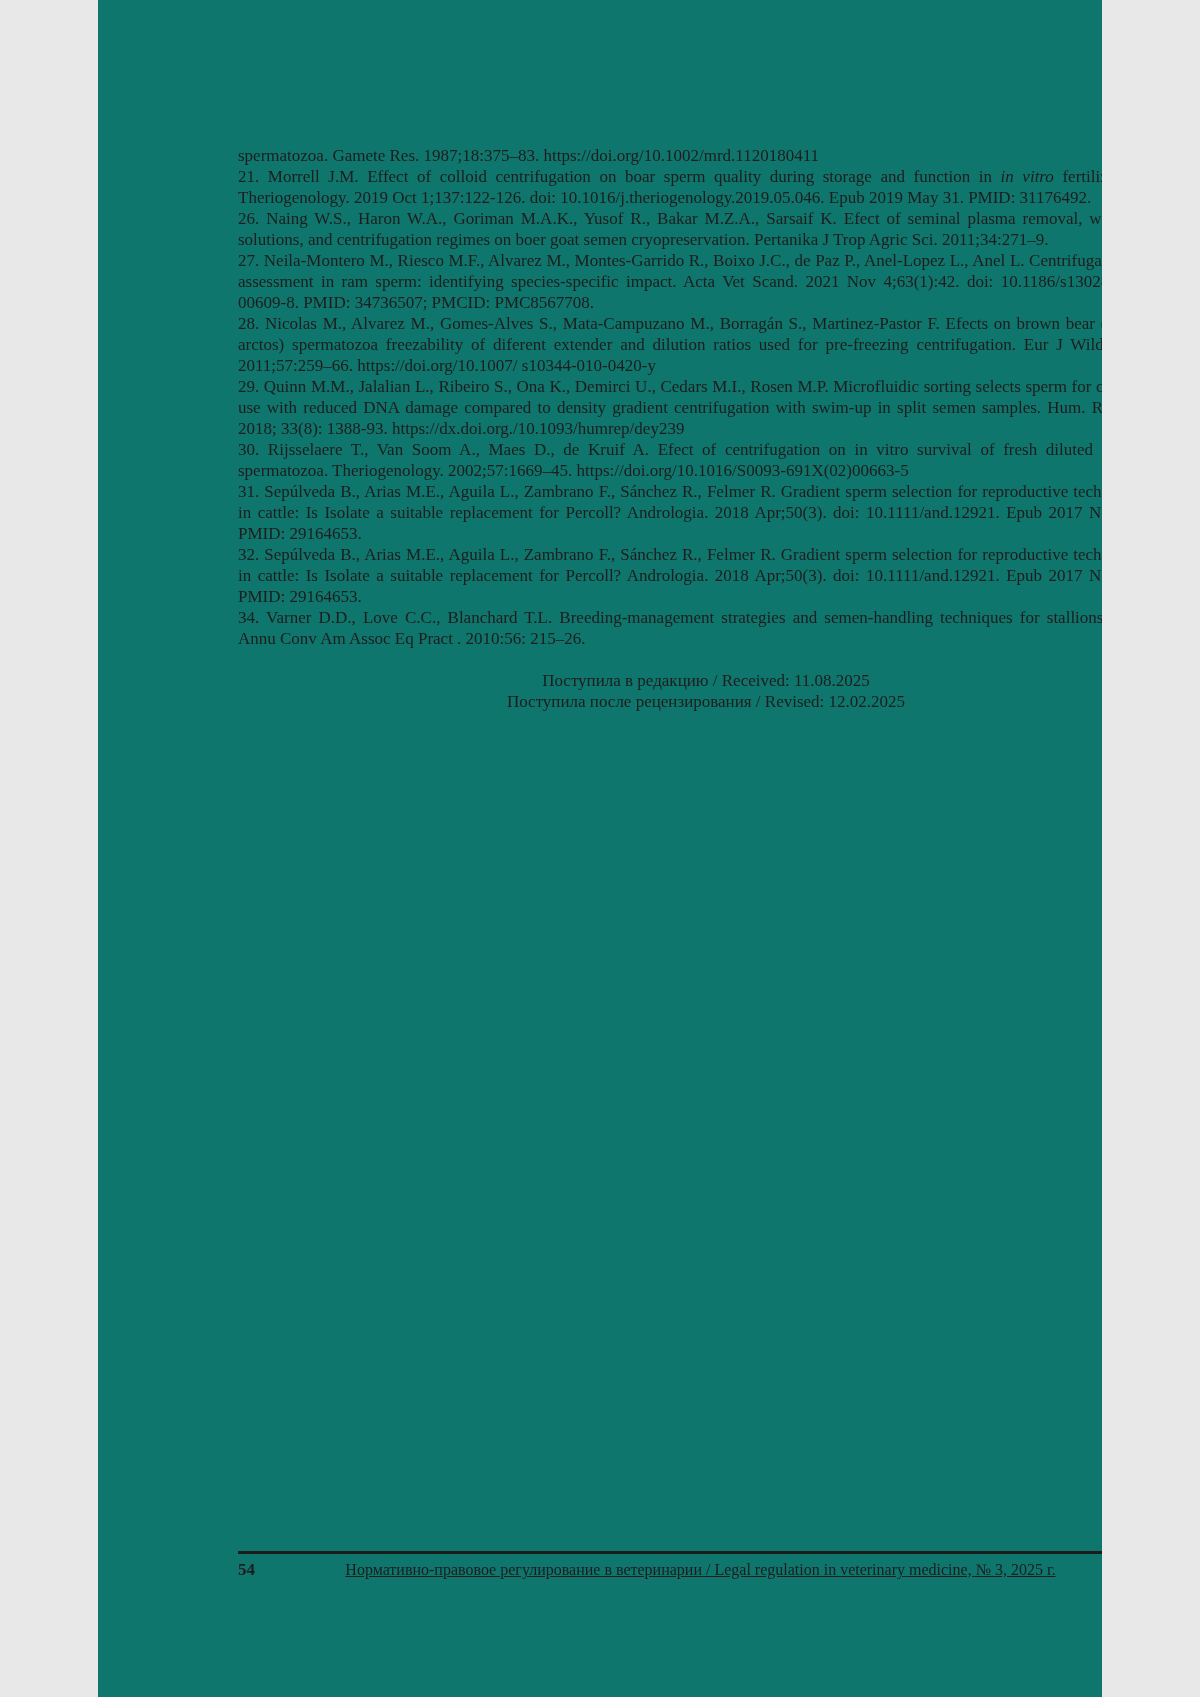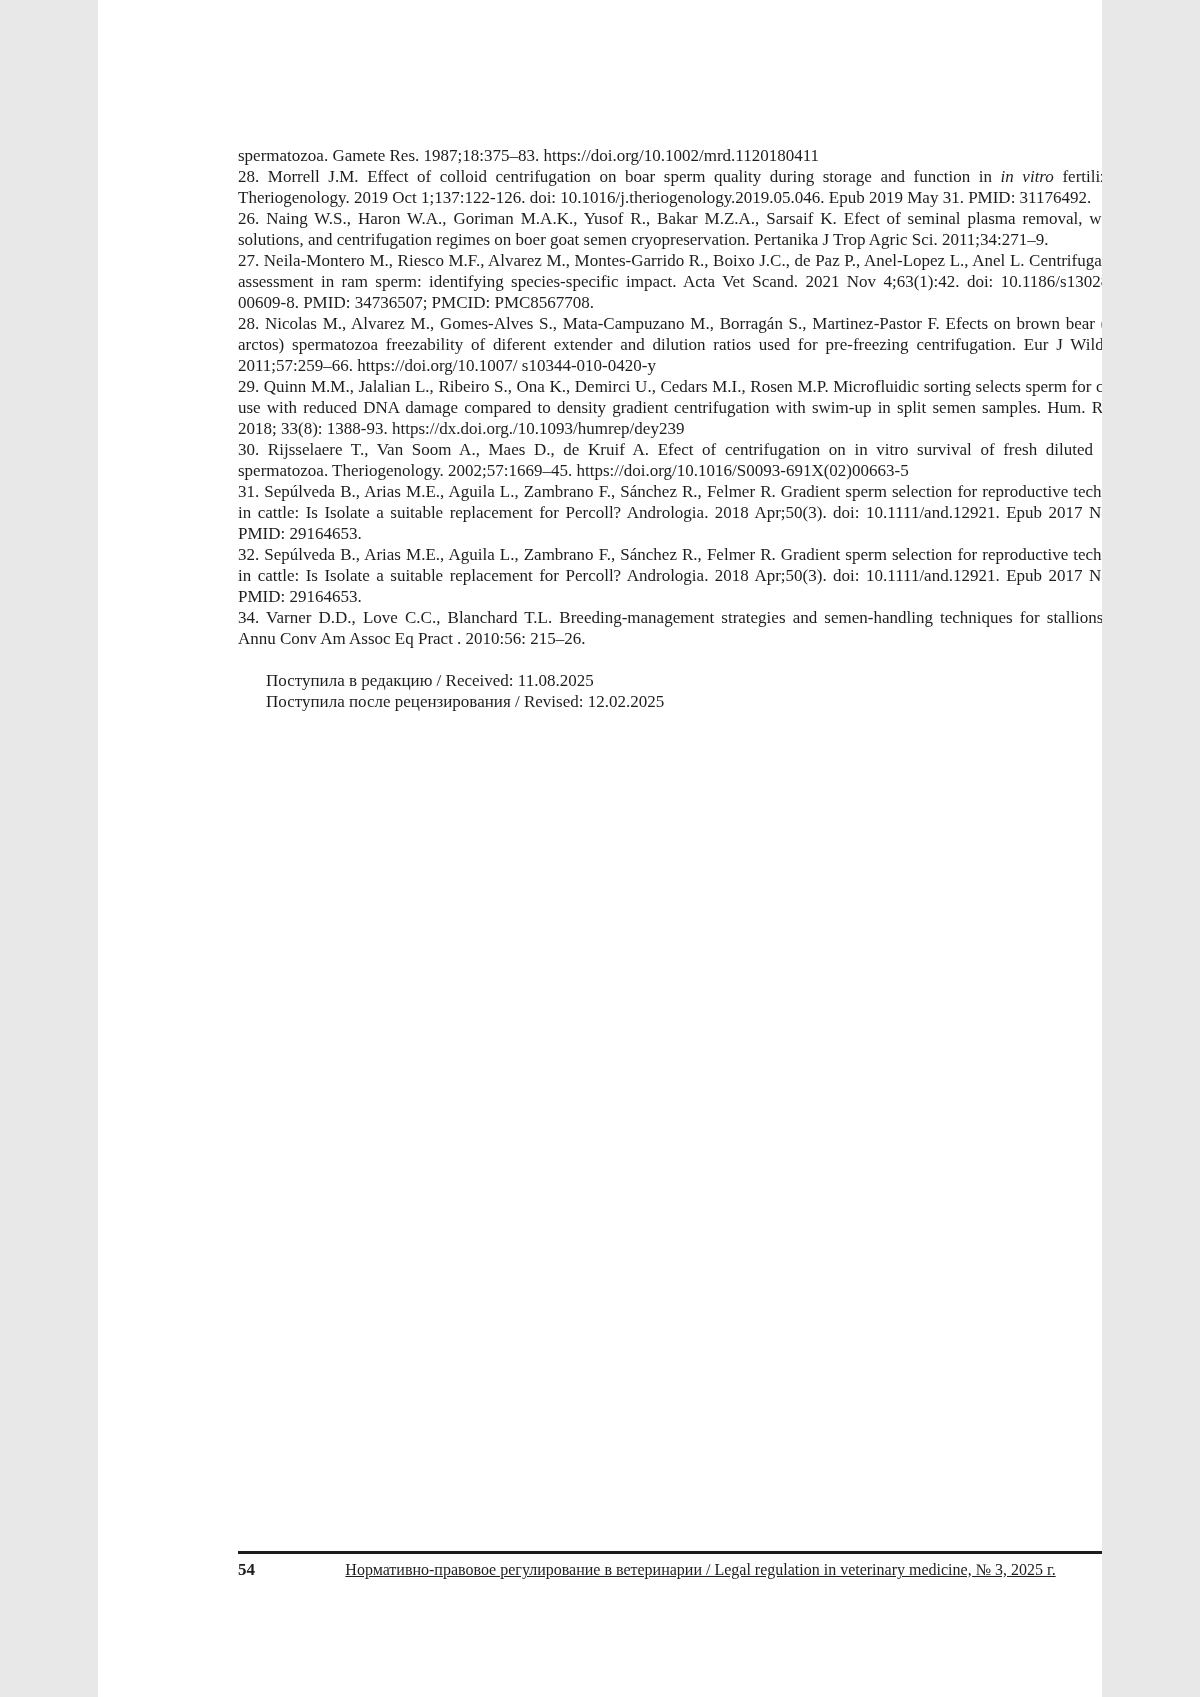--- a/index.html
+++ b/index.html
@@ -5,21 +5,21 @@
   html, body {
     margin: 0;
     padding: 0;
     background: #e8e8e8;
   }
   .page {
     position: relative;
     width: 1004px;
     height: 1697px;
     margin: 0 auto;
-    background: #ffffff;
+    background: #0f766e;
     font-family: "Liberation Serif", "DejaVu Serif", serif;
     color: #1d1d1d;
     overflow: hidden;
   }
   .content {
     position: absolute;
     left: 140px;
     top: 145px;
     width: 908px;
   }
@@ -33,21 +33,21 @@
   .ref em {
     font-style: italic;
     font-family: Liberation Serif, serif;
   }
   .dates-block {
     margin-top: 21px;
   }
   .date-line {
     font-size: 17px;
     line-height: 21px;
-    text-align: left;
+    text-align: center;
     margin-left: 28px;
   }
   .footer {
     position: absolute;
     left: 140px;
     width: 908px;
     top: 1551px;
   }
   .footer-rule {
     border-top: 3px solid #1c1c1c;
@@ -73,21 +73,21 @@
   }
 </style>
 </head>
 <body>
 
 <div class="page">
 
   <main class="content">
     <div id="refs">
         <p class="ref"><span>spermatozoa. Gamete Res. 1987;18:375–83. https://doi.org/10.1002/mrd.1120180411</span></p>
-        <p class="ref"><span>28. Morrell J.M. Effect of colloid centrifugation on boar sperm quality during storage and function in </span><em>in vitro</em><span> fertilization. Theriogenology. 2019 Oct 1;137:122-126. doi: 10.1016/j.theriogenology.2019.05.046. Epub 2019 May 31. PMID: 31176492.</span></p>
+        <p class="ref"><span>21. Morrell J.M. Effect of colloid centrifugation on boar sperm quality during storage and function in </span><em>in vitro</em><span> fertilization. Theriogenology. 2019 Oct 1;137:122-126. doi: 10.1016/j.theriogenology.2019.05.046. Epub 2019 May 31. PMID: 31176492.</span></p>
         <p class="ref"><span>26. Naing W.S., Haron W.A., Goriman M.A.K., Yusof R., Bakar M.Z.A., Sarsaif K. Efect of seminal plasma removal, washing solutions, and centrifugation regimes on boer goat semen cryopreservation. Pertanika J Trop Agric Sci. 2011;34:271–9.</span></p>
         <p class="ref"><span>27. Neila-Montero M., Riesco M.F., Alvarez M., Montes-Garrido R., Boixo J.C., de Paz P., Anel-Lopez L., Anel L. Centrifugal force assessment in ram sperm: identifying species-specific impact. Acta Vet Scand. 2021 Nov 4;63(1):42. doi: 10.1186/s13028-021-00609-8. PMID: 34736507; PMCID: PMC8567708.</span></p>
         <p class="ref"><span>28. Nicolas M., Alvarez M., Gomes-Alves S., Mata-Campuzano M., Borragán S., Martinez-Pastor F. Efects on brown bear (Ursus arctos) spermatozoa freezability of diferent extender and dilution ratios used for pre-freezing centrifugation. Eur J Wildl Res. 2011;57:259–66. https://doi.org/10.1007/ s10344-010-0420-y</span></p>
         <p class="ref"><span>29. Quinn M.M., Jalalian L., Ribeiro S., Ona K., Demirci U., Cedars M.I., Rosen M.P. Microfluidic sorting selects sperm for clinical use with reduced DNA damage compared to density gradient centrifugation with swim-up in split semen samples. Hum. Reprod. 2018; 33(8): 1388-93. https://dx.doi.org./10.1093/humrep/dey239</span></p>
         <p class="ref"><span>30. Rijsselaere T., Van Soom A., Maes D., de Kruif A. Efect of centrifugation on in vitro survival of fresh diluted canine spermatozoa. Theriogenology. 2002;57:1669–45. https://doi.org/10.1016/S0093-691X(02)00663-5</span></p>
         <p class="ref"><span>31. Sepúlveda B., Arias M.E., Aguila L., Zambrano F., Sánchez R., Felmer R. Gradient sperm selection for reproductive techniques in cattle: Is Isolate a suitable replacement for Percoll? Andrologia. 2018 Apr;50(3). doi: 10.1111/and.12921. Epub 2017 Nov 21. PMID: 29164653.</span></p>
         <p class="ref"><span>32. Sepúlveda B., Arias M.E., Aguila L., Zambrano F., Sánchez R., Felmer R. Gradient sperm selection for reproductive techniques in cattle: Is Isolate a suitable replacement for Percoll? Andrologia. 2018 Apr;50(3). doi: 10.1111/and.12921. Epub 2017 Nov 21. PMID: 29164653.</span></p>
         <p class="ref"><span>34. Varner D.D., Love C.C., Blanchard T.L. Breeding-management strategies and semen-handling techniques for stallions.  Proc Annu Conv Am Assoc Eq Pract . 2010:56: 215–26.</span></p>
       </div>
     <div id="dates" class="dates-block">

